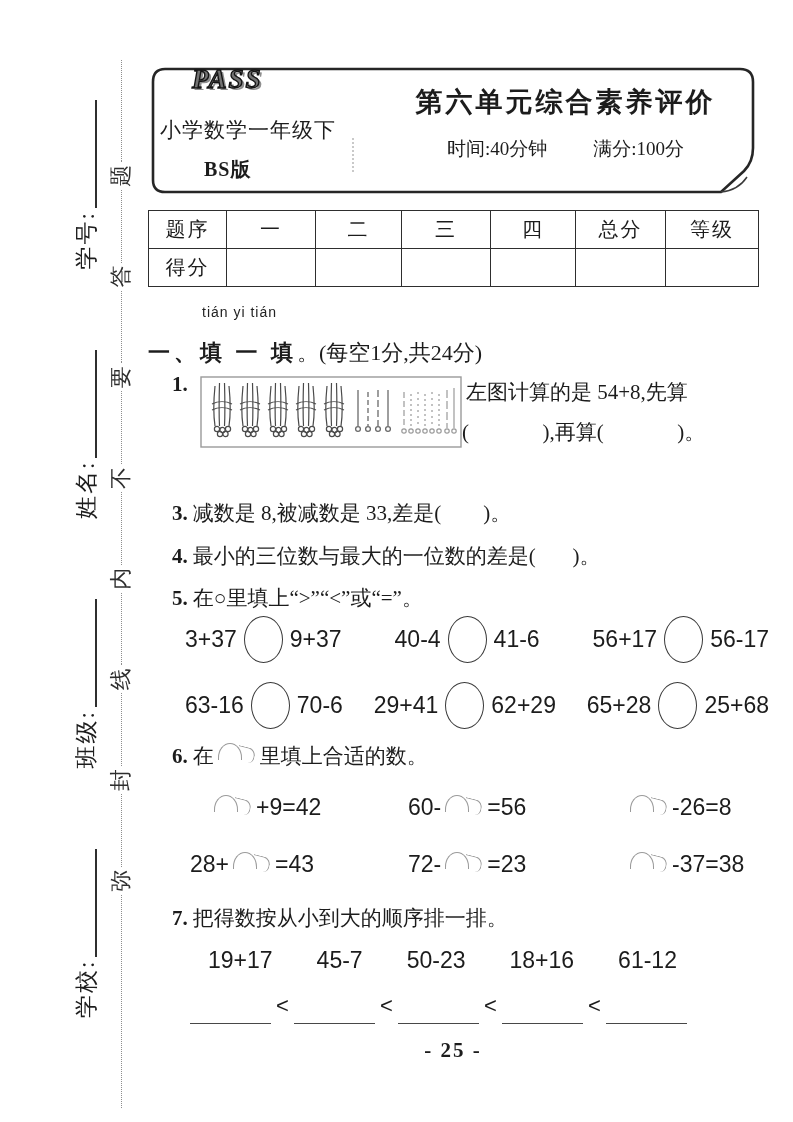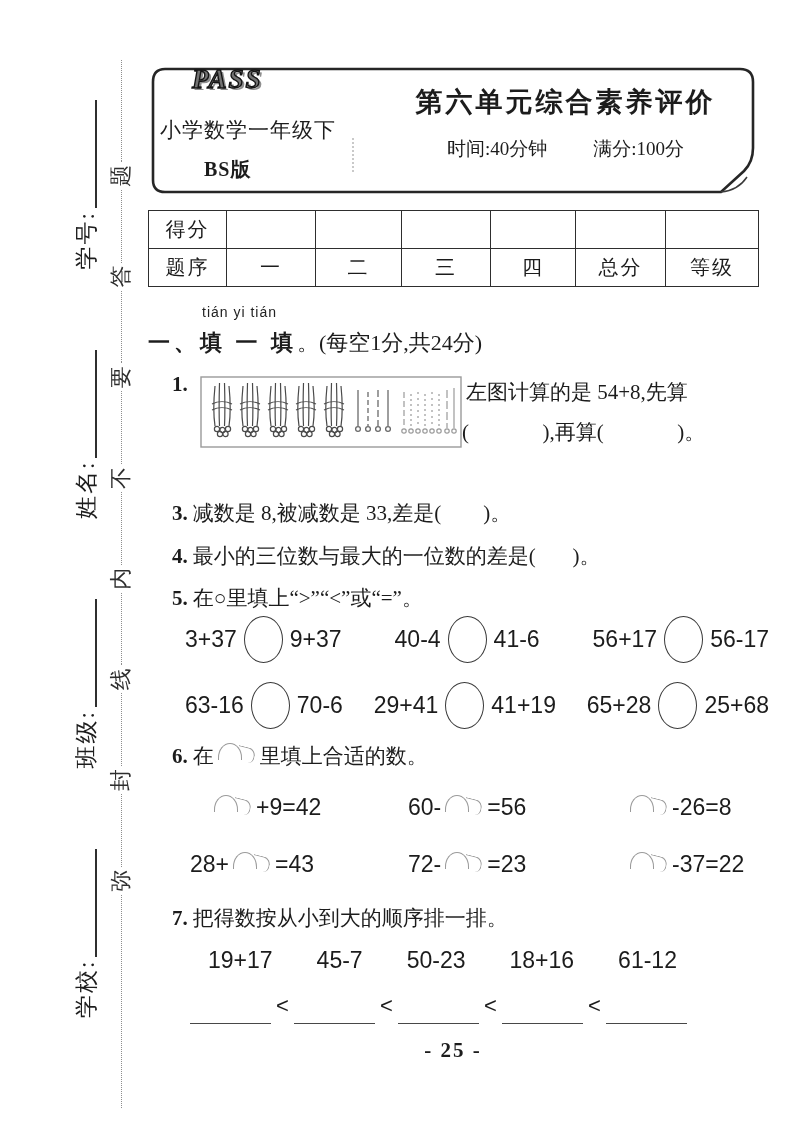--- a/index.html
+++ b/index.html
@@ -37,21 +37,21 @@
   
   table.score{position:absolute;left:148px;top:210px;width:610px;border-collapse:collapse;
     table-layout:fixed;}
   table.score th,table.score td{border:1.8px solid #2e2e2e;height:37px;
     font-size:20px;font-weight:400;text-align:center;padding:0;letter-spacing:2px;}
 
   
   .sec-head{position:absolute;left:148px;top:304px;}
   .pinyin{margin-left:54px;font-family:"Liberation Sans","DejaVu Sans",sans-serif;
     font-size:14px;color:#222;letter-spacing:1px;}
-  .sec-line{font-size:22px;margin-top:8px;}
+  .sec-line{font-size:22px;margin-top:18px;}
   .sec-line b{letter-spacing:4px;}
 
   
   .q{position:absolute;left:148px;padding-left:24px;font-size:21px;white-space:nowrap;}
   .qno{font-weight:700;margin-right:5px;}
   .pre{white-space:pre;}
 
   .q1block{position:absolute;left:148px;top:368px;width:630px;height:92px;}
   .q1block .qno{position:absolute;left:24px;top:4px;font-size:21px;}
   .sticks-box{position:absolute;left:52px;top:8px;}
@@ -153,36 +153,36 @@
       <col style="width:78px">
         <col style="width:89px">
         <col style="width:86px">
       <col style="width:89px">
         <col style="width:85px">
         <col style="width:90px">
         <col style="width:93px">
     </colgroup>
     <tbody>
         <tr>
-      <th>得分</th>
-      <td></td>
-      <td></td>
-      <td></td>
-      <td></td>
-      <td></td>
-      <td></td>
-    </tr>
-    <tr>
       <th>题序</th>
       <th>一</th>
       <th>二</th>
       <th>三</th>
       <th>四</th>
       <th>总分</th>
       <th>等级</th>
+    </tr>
+    <tr>
+      <th>得分</th>
+      <td></td>
+      <td></td>
+      <td></td>
+      <td></td>
+      <td></td>
+      <td></td>
     </tr>
   </tbody>
     </table>
 
   <div class="sec-head">
     <div class="pinyin">tián yi tián</div>
     <div class="sec-line">
       <b>一、填 一 填</b><span>。(每空1分,共24分)</span>
     </div>
   </div>
@@ -322,41 +322,41 @@
   </div>
   <div class="q5row" style="top:682px">
     <span class="grp">
         <span>63-16</span>
         <span class="cmp"></span>
         <span>70-6</span>
       </span>
     <span class="grp">
         <span>29+41</span>
         <span class="cmp"></span>
-        <span>41+19</span>
+        <span>62+29</span>
       </span>
     <span class="grp">
         <span>65+28</span>
         <span class="cmp"></span>
         <span>25+68</span>
       </span>
   </div>
 
   <div class="q" style="top:742px">
     <span class="qno">6.</span><span>在</span><span class="cloud"></span><span>里填上合适的数。</span>
   </div>
   <div class="q6row" style="top:794px">
     <span class="q6c1 indent"><span></span><span class="cloud"></span><span>+9=42</span></span>
     <span class="q6c2"><span>60-</span><span class="cloud"></span><span>=56</span></span>
     <span><span></span><span class="cloud"></span><span>-26=8</span></span>
   </div>
   <div class="q6row" style="top:851px">
     <span class="q6c1"><span>28+</span><span class="cloud"></span><span>=43</span></span>
     <span class="q6c2"><span>72-</span><span class="cloud"></span><span>=23</span></span>
-    <span><span></span><span class="cloud"></span><span>-37=22</span></span>
+    <span><span></span><span class="cloud"></span><span>-37=38</span></span>
   </div>
 
   <div class="q" style="top:904px">
     <span class="qno">7.</span><span>把得数按从小到大的顺序排一排。</span>
   </div>
   <div class="q7ex">
     <span>19+17</span>
     <span>45-7</span>
     <span>50-23</span>
     <span>18+16</span>

